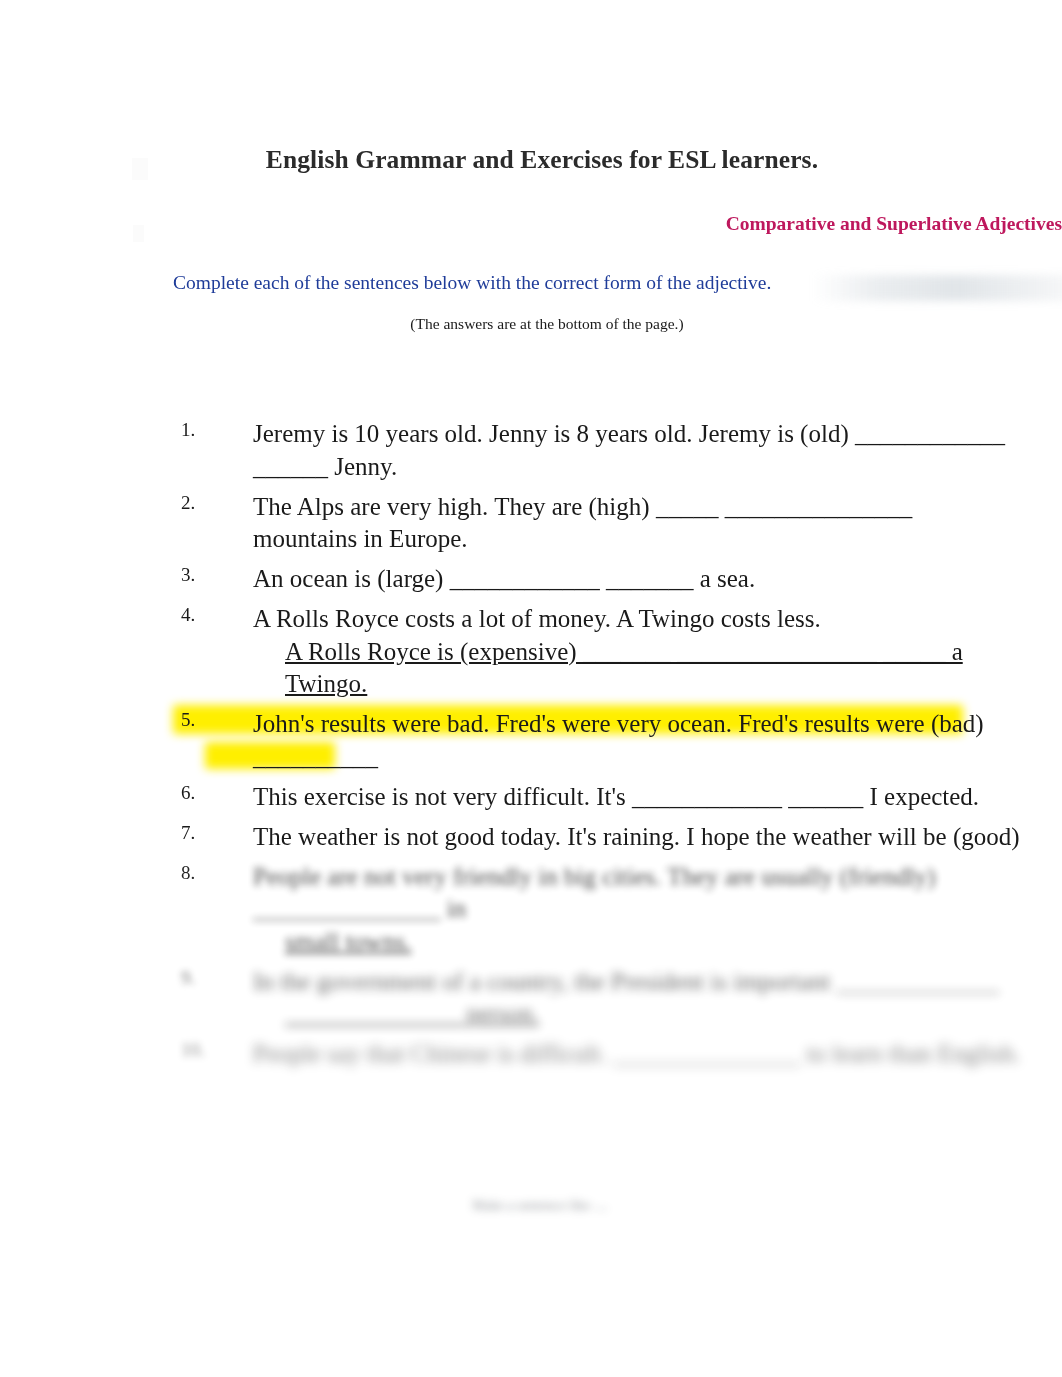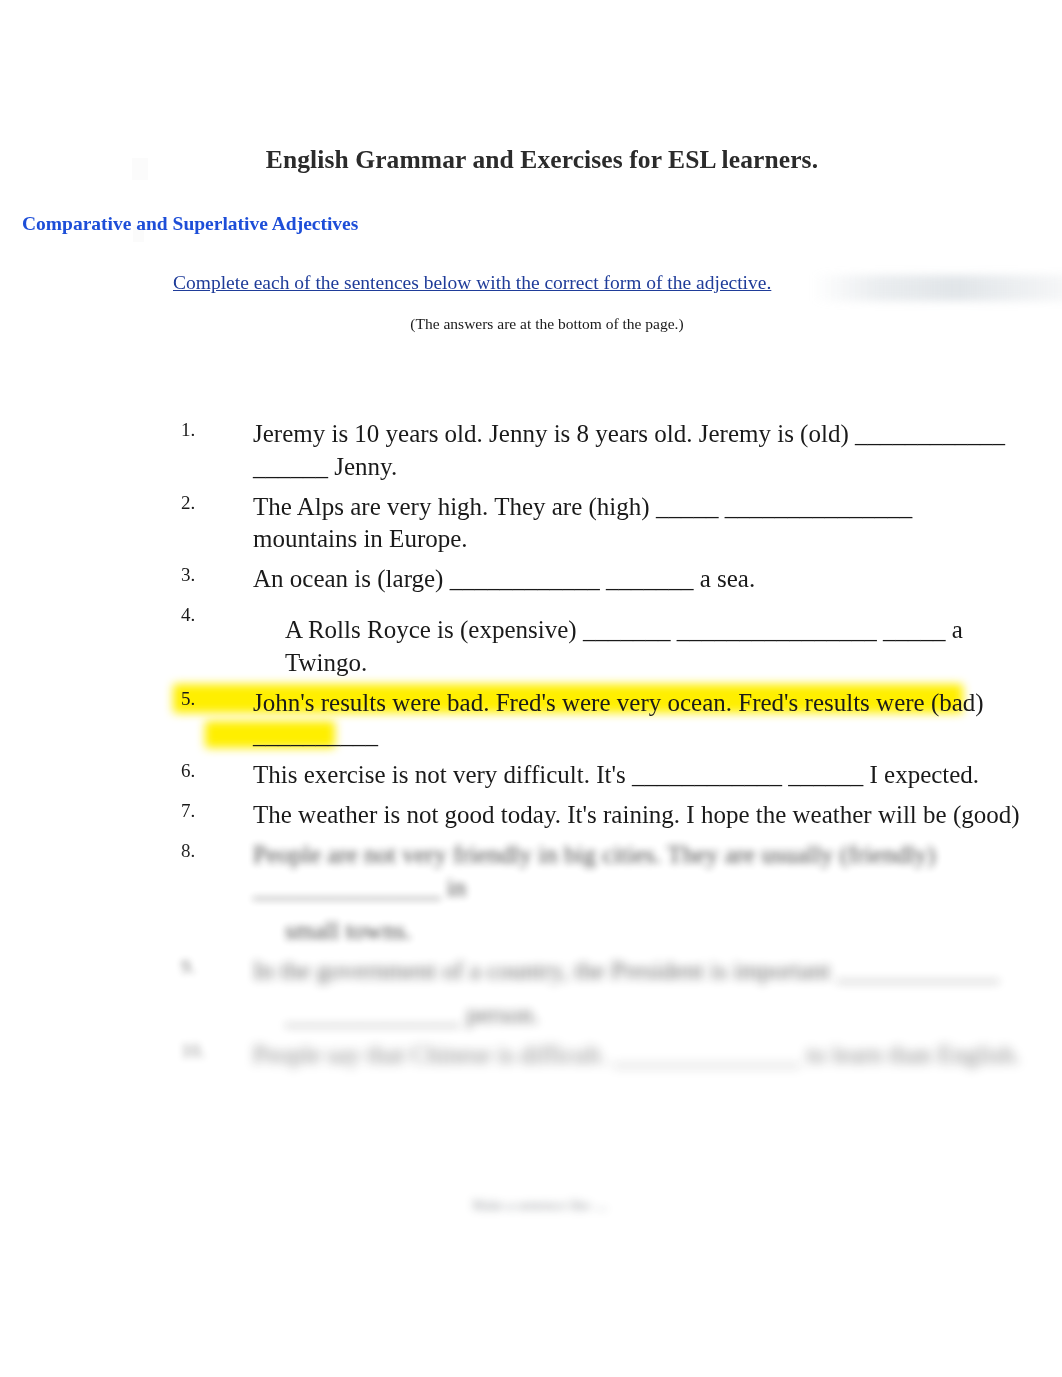--- a/index.html
+++ b/index.html
@@ -45,24 +45,24 @@
     letter-spacing: 0.1px;
     color: #2b2b2b;
     padding-left: 22px;
   }
 
   .doc-subtitle {
     position: absolute;
     left: 0;
     right: 0;
     top: 197px;
-    text-align: left;
+    text-align: right;
     font-size: 19.5px;
     line-height: 1.15;
-    color: #1d4ed8;
+    color: #be185d;
     padding-left: 22px;
   }
 
   
   .instruction-wrap {
     position: absolute;
     left: 173px;
     top: 271px;
     width: 800px;
     height: 30px;
@@ -81,21 +81,20 @@
                 rgba(255,255,255,0) 100%);
     filter: blur(4px);
     pointer-events: none;
   }
   .instruction {
     position: relative;
     font-size: 19.5px;
     line-height: 1.2;
     color: #1f3c99;
     white-space: nowrap;
-    text-decoration: underline;
   }
 
   .answers-note {
     position: absolute;
     left: 0;
     right: 0;
     top: 315px;
     text-align: center;
     font-size: 15.5px;
     line-height: 1.2;
@@ -125,21 +124,22 @@
     text-align: left;
     font-size: 19px;
   }
   .item .body {
     flex: 1 1 auto;
     font-size: 25px;
   }
   .item .line2 {
     display: block;
     padding-left: 32px;
-    margin-top: 11px;
+    margin-top: 0;
+    text-decoration: underline;
   }
 
   
   .hl-seg {
     position: absolute;
     background: #ffef00;
     filter: blur(5px);
     border-radius: 3px;
     pointer-events: none;
     z-index: 0;
@@ -212,20 +212,21 @@
     </div>
 
     <div class="item">
       <span class="num">3.</span>
       <span class="body">An ocean is (large) ____________ _______ a sea.</span>
     </div>
 
     <div class="item">
       <span class="num">4.</span>
       <span class="body">
+        <span>A Rolls Royce costs a lot of money. A Twingo costs less.</span>
         <span class="line2">A Rolls Royce is (expensive) _______ ________________ _____ a Twingo.</span>
       </span>
     </div>
 
     <div class="item highlighted">
       <span class="hl-seg" style="left:-8px; top:-3px; width:790px; height:29px;"></span>
       <span class="hl-seg" style="left:24px; top:34px; width:130px; height:27px;"></span>
       <span class="num">5.</span>
       <span class="body">
         <span>John's results were bad. Fred's were very ocean. Fred's results were (bad) __________</span>

